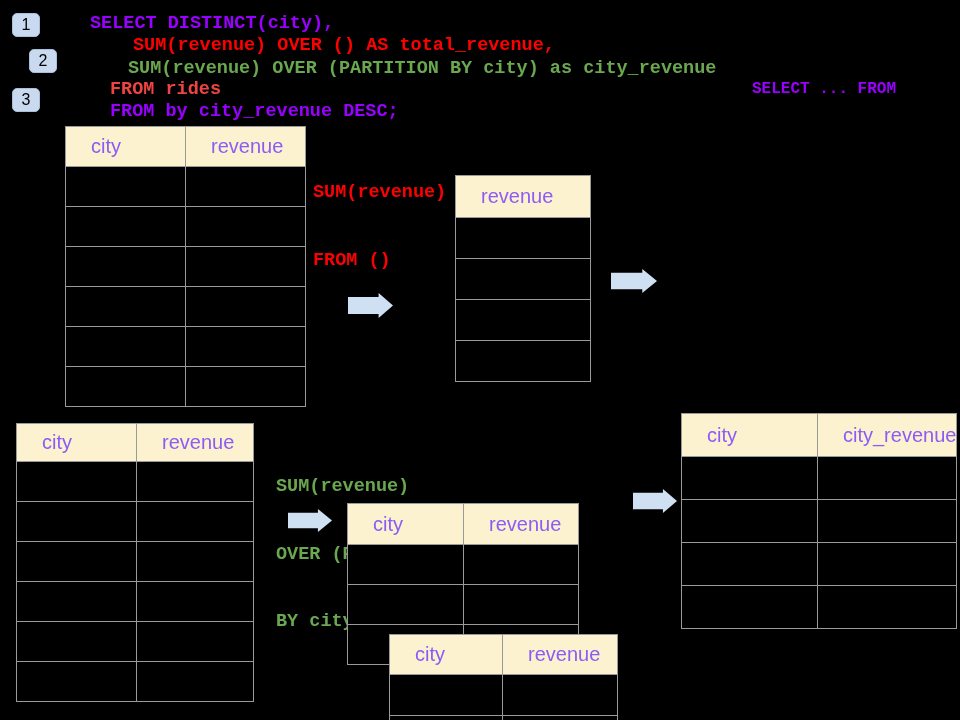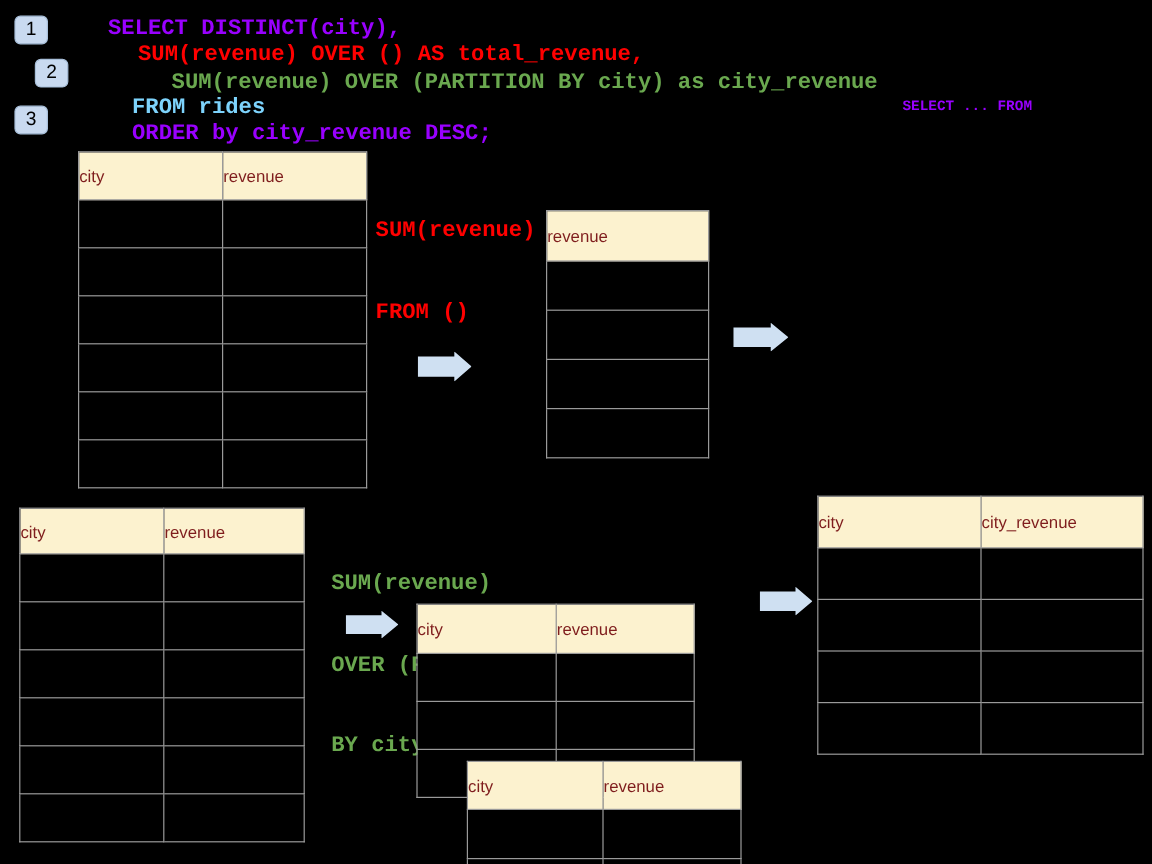--- a/index.html
+++ b/index.html
@@ -2,24 +2,24 @@
 <html><head>
 <meta charset="utf-8">
 <style>
   html,body{margin:0;padding:0;background:#000;}
   #canvas{position:relative;width:960px;height:720px;background:#000;overflow:hidden;
           font-family:"Liberation Sans",sans-serif;}
 
   
   .code{position:absolute;font-family:"Liberation Mono","DejaVu Sans Mono",monospace;
         font-weight:700;font-size:18.5px;line-height:22.5px;white-space:pre;}
-  .code.small{font-size:12px;line-height:22px;text-align:center;}
+  .code.small{font-size:16px;line-height:22px;text-align:center;}
   .sql-1{left:90px;top:13px;text-align:right;}
-  .sql-2{left:115px;top:35px;}
-  .sql-3{left:143px;top:58px;}
+  .sql-2{left:133px;top:35px;}
+  .sql-3{left:128px;top:58px;}
   .sql-4{left:110px;top:79px;}
   .sql-5{left:110px;top:101px;}
   .side-note{left:752px;top:34px;}
   .label-total{left:313px;top:137px;}
   .label-partition{left:276px;top:431px;}
 
   
   .badge{position:absolute;width:28px;height:24px;border-radius:5px;
          border:1px solid #a8bfd9;background:#c9daf0;box-sizing:border-box;
          display:flex;align-items:center;justify-content:center;
@@ -32,44 +32,44 @@
   .arrow{position:absolute;background:#cfe0f2;
          clip-path:polygon(0 16%,68% 16%,68% 0,100% 50%,68% 100%,68% 84%,0 84%);}
   .a1{left:348px;top:293px;width:45px;height:25px;}
   .a2{left:611px;top:269px;width:46px;height:24px;}
   .a3{left:288px;top:509px;width:44px;height:23px;}
   .a4{left:633px;top:489px;width:44px;height:24px;}
 
   
   table.tbl{position:absolute;border-collapse:collapse;table-layout:fixed;}
   .tbl th,.tbl td{border:1px solid #9a9a9a;padding:0;box-sizing:border-box;}
-  .tbl th{font-weight:400;font-size:14px;color:#7f1d1d;text-align:left;
-          padding-left:0;background:#fcf2cf;}
+  .tbl th{font-weight:400;font-size:20px;color:#8b5cf6;text-align:left;
+          padding-left:25px;background:#fcf2cf;}
   .tbl td{background:#000;}
   .t1{left:65px;top:126px;}  .t1 th{height:40px;} .t1 td{height:40px;}
   .t2{left:455px;top:175px;} .t2 th{height:42px;} .t2 td{height:41px;}
   .t3{left:16px;top:423px;}  .t3 th{height:38px;} .t3 td{height:40px;}
   .t4{left:347px;top:503px;} .t4 th{height:41px;} .t4 td{height:40px;}
   .t5{left:389px;top:634px;z-index:2;} .t5 th{height:40px;} .t5 td{height:41px;}
   .t6{left:681px;top:413px;} .t6 th{height:43px;} .t6 td{height:43px;}
 </style>
 </head>
 <body>
 
 <div id="canvas">
 
   <div class="badge b1" style="background-color: rgb(201, 218, 240);">1</div>
   <div class="badge b2" style="background-color: rgb(201, 218, 240);">2</div>
   <div class="badge b3" style="background-color: rgb(201, 218, 240);">3</div>
 
   <div class="code sql-1" style="color: rgb(153, 0, 255);">SELECT DISTINCT(city),</div>
   <div class="code sql-2" style="color: rgb(255, 0, 0);">SUM(revenue) OVER () AS total_revenue,</div>
   <div class="code sql-3" style="color: rgb(106, 168, 79);">SUM(revenue) OVER (PARTITION BY city) as city_revenue</div>
-  <div class="code sql-4" style="color: #7dd3fc;">FROM rides</div>
-  <div class="code sql-5" style="color: rgb(153, 0, 255);">ORDER by city_revenue DESC;</div>
+  <div class="code sql-4" style="color: #ef4444;">FROM rides</div>
+  <div class="code sql-5" style="color: rgb(153, 0, 255);">FROM by city_revenue DESC;</div>
 
   <div class="code small side-note" style="color: rgb(153, 0, 255);">
     <div>SELECT ... FROM</div>
   </div>
 
   <div class="code label-total" style="color: rgb(255, 0, 0);">
     <div>SUM(revenue)</div>
     <div>FROM ()</div>
   </div>
   <div class="code label-partition" style="color: rgb(106, 168, 79);">

